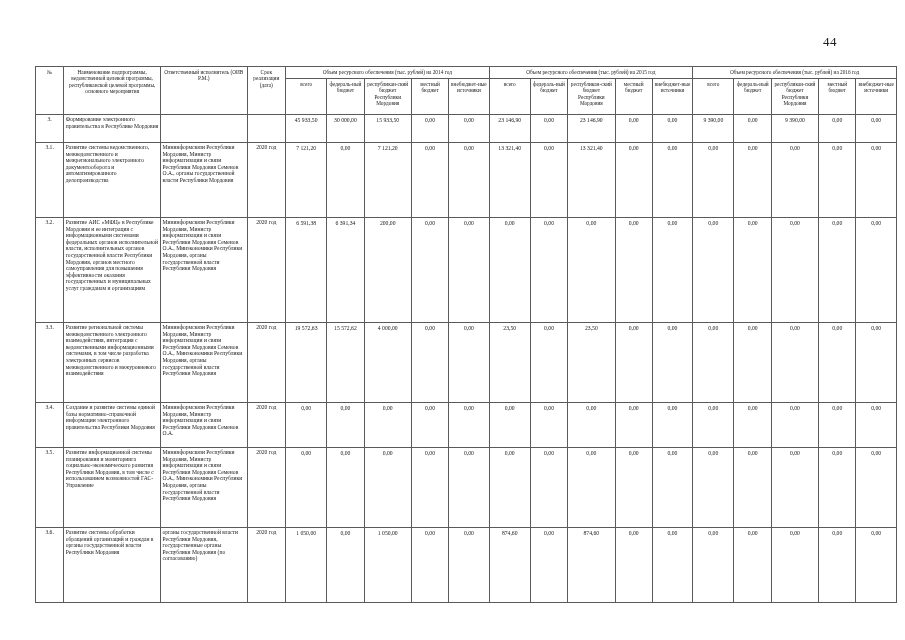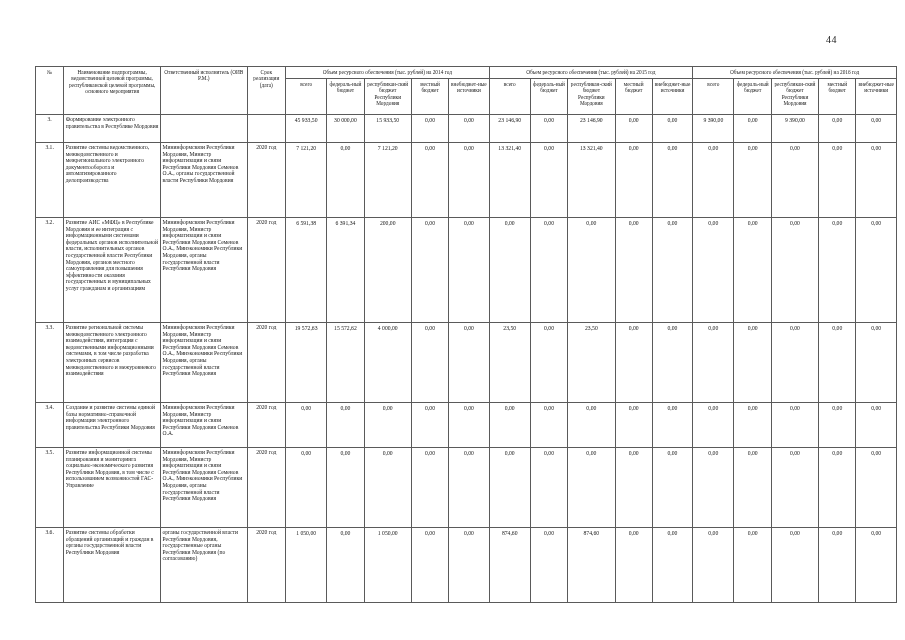--- a/index.html
+++ b/index.html
@@ -9,21 +9,21 @@
     background: #ffffff;
     font-family: "Liberation Serif", serif;
     color: #1c1c1c;
     position: relative;
     overflow: hidden;
   }
   .page-number {
     position: absolute;
     top: 34px;
     right: 68px;
-    font-size: 10px;
+    font-size: 13px;
     letter-spacing: 0.5px;
   }
   table.main-table {
     position: absolute;
     left: 35px;
     top: 66px;
     width: 862px;
     border-collapse: collapse;
     table-layout: fixed;
   }

